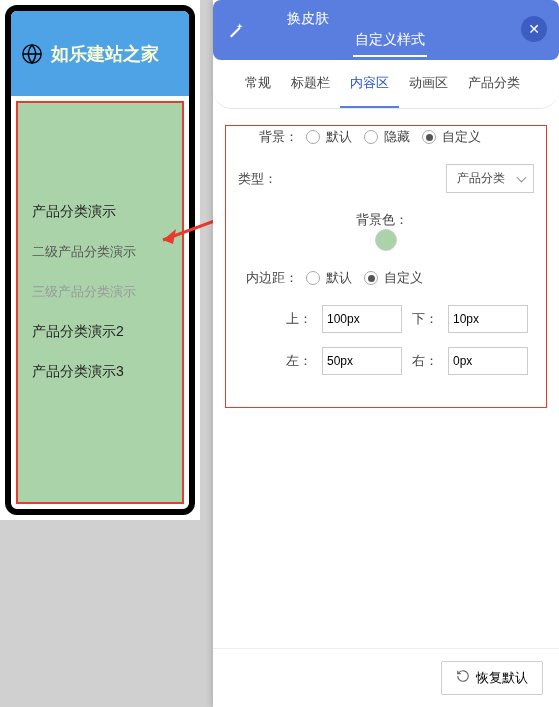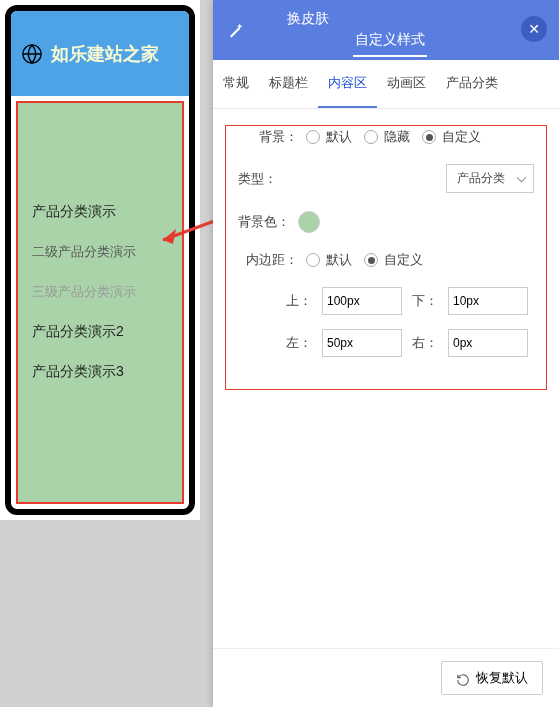--- a/index.html
+++ b/index.html
@@ -89,20 +89,21 @@
       flex-direction: column;
     }
     .panel-top {
       background: #5a7ee0;
       height: 60px;
       display: flex;
       align-items: center;
       padding: 2px 14px;
       color: #fff;
       position: relative;
+      border-radius: 8px;
     }
     .wand-icon {
       width: 18px; height: 18px;
       margin-right: 40px;
     }
     .top-tabs {
       display: flex;
       gap: 22px;
     }
     .top-tab {
@@ -123,21 +124,22 @@
       align-items: center;
       justify-content: center;
       cursor: pointer;
       font-size: 14px;
     }
 
     
     .subtabs {
       display: flex;
       border-bottom: 1px solid #e6e6e6;
-      padding: 0 0;
+      padding: 0 22px;
+      border-radius: 19px;
     }
     .subtab {
       padding: 14px 10px;
       font-size: 13px;
       color: #444;
       cursor: pointer;
       border-bottom: 2px solid transparent;
     }
     .subtab.active {
       color: #1d4ed8;
@@ -238,21 +240,21 @@
       display: flex;
       justify-content: flex-end;
     }
     .reset-btn {
       border: 1px solid #ccc;
       background: #fff;
       padding: 7px 14px;
       font-size: 13px;
       cursor: pointer;
       display: flex;
-      align-items: flex-end;
+      align-items: flex-start;
       gap: 6px;
       border-radius: 2px;
     }
     .reset-icon {
       width: 14px; height: 14px;
     }
   </style>
 </head>
 <body>
 
@@ -320,21 +322,21 @@
         </div>
       </div>
 
       <div class="row" style="justify-content:space-between;">
         <span class="row-label" style="width:auto;">类型：</span>
         <div class="select-box">
           <span>产品分类</span>
         </div>
       </div>
 
-      <div class="row" style="justify-content:flex-start;">
+      <div class="row" style="justify-content:flex-start;flex-direction:column;">
         <span class="row-label" style="width:auto;">背景色：</span>
         <div class="color-swatch" title="#aad3aa"></div>
       </div>
 
       <div class="row">
         <span class="row-label">内边距：</span>
         <div class="radio-group">
           <span class="radio"></span>
           <span class="radio-label">默认</span>
           <span class="radio checked"></span>

